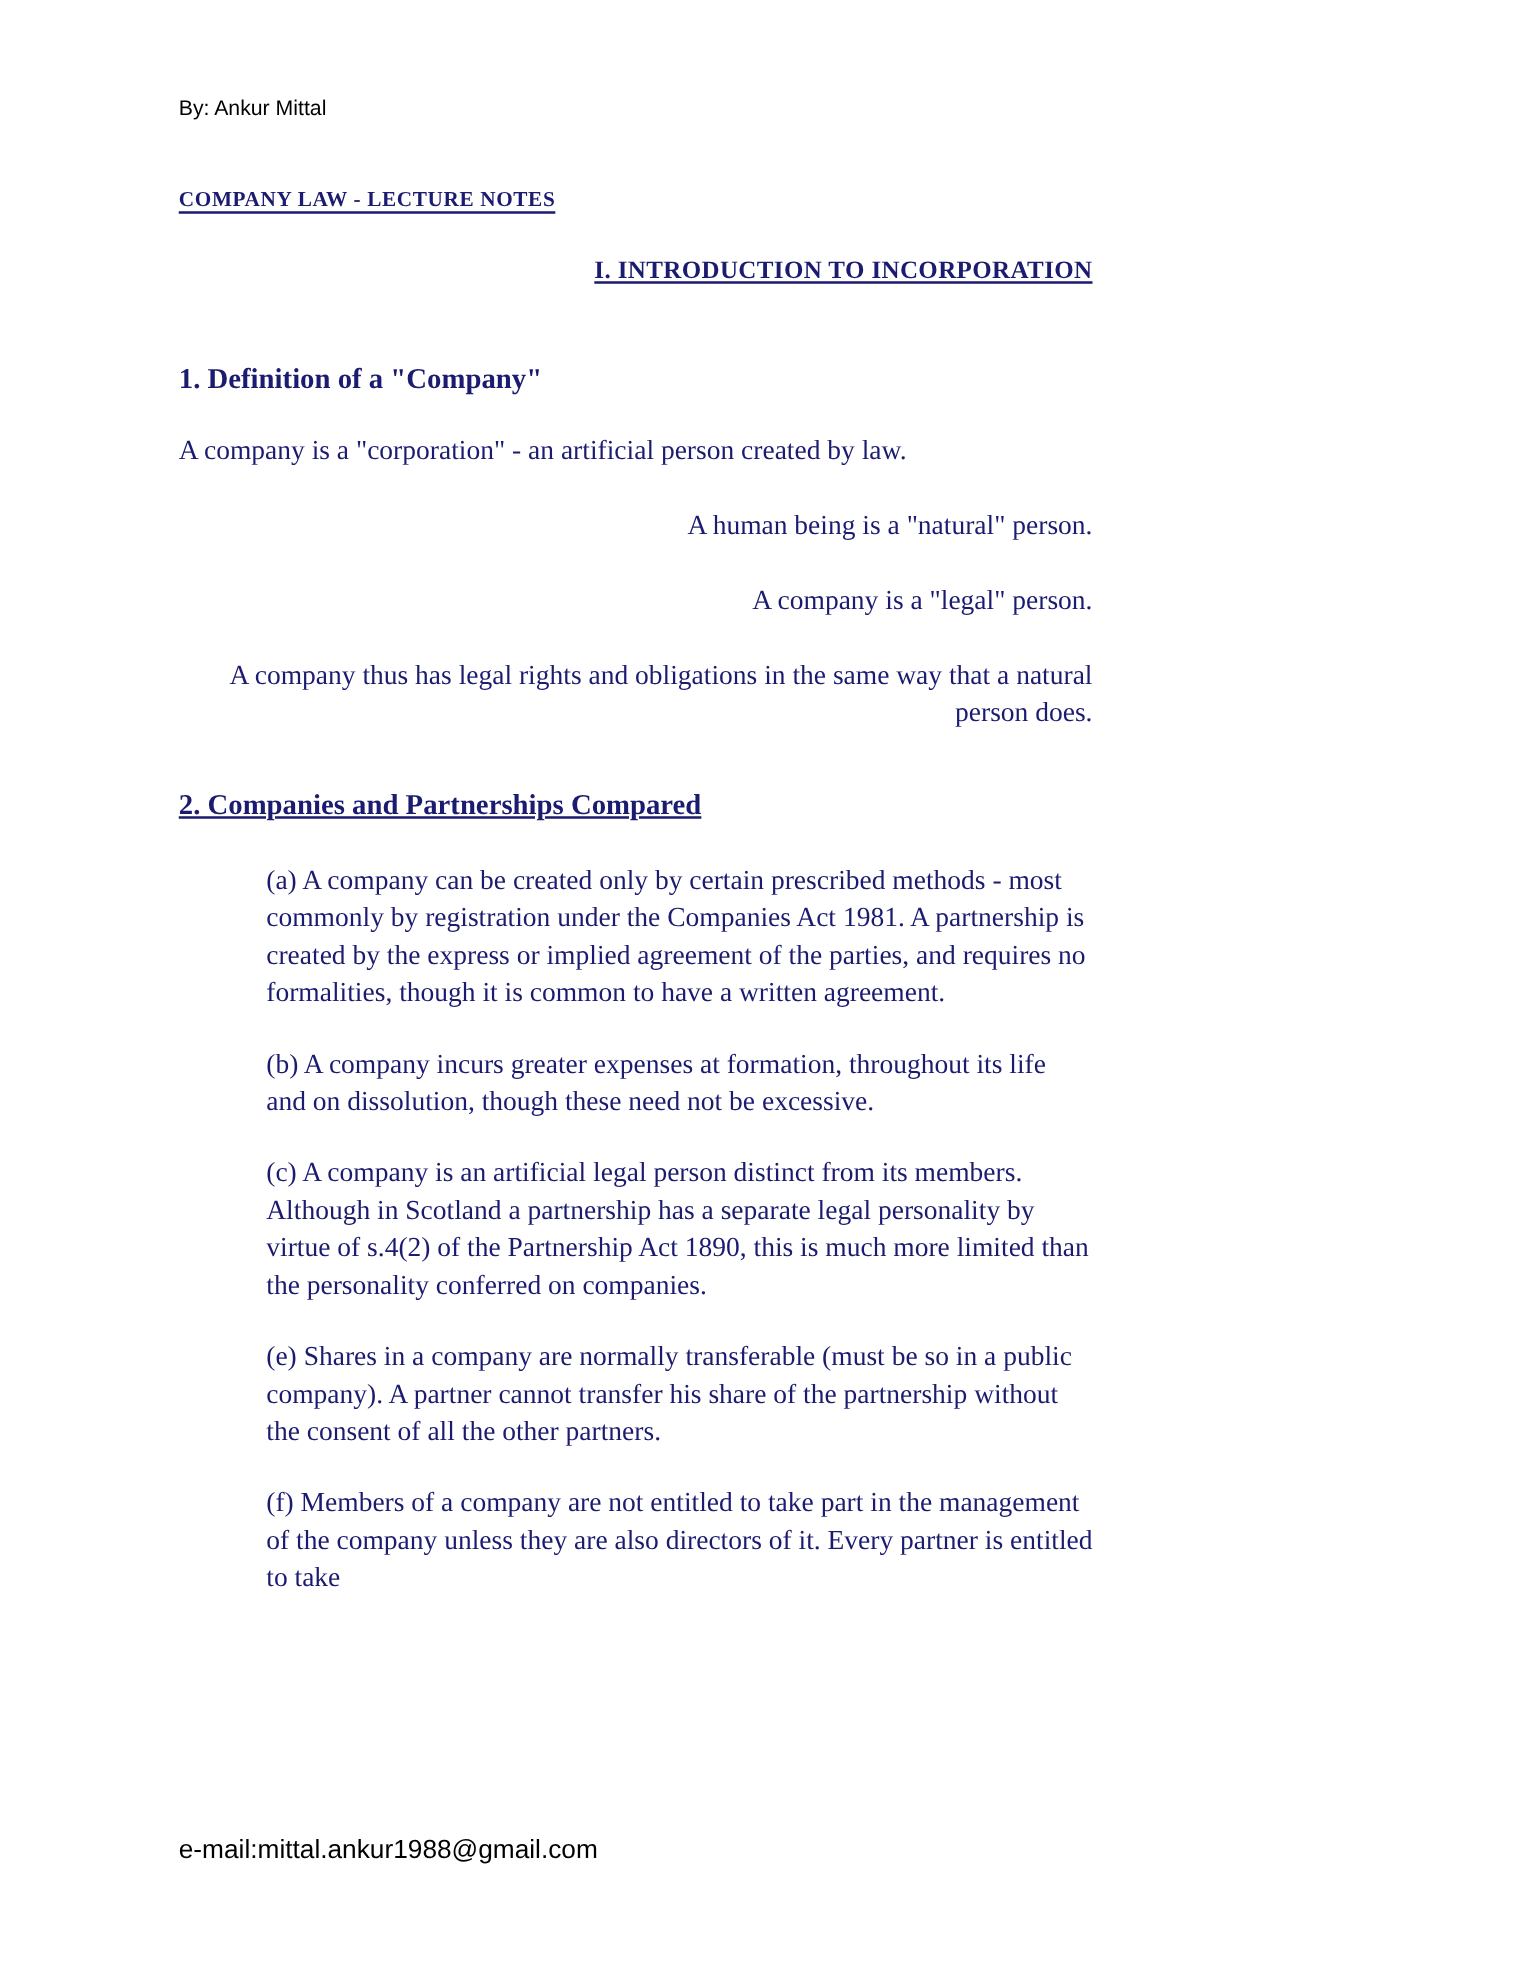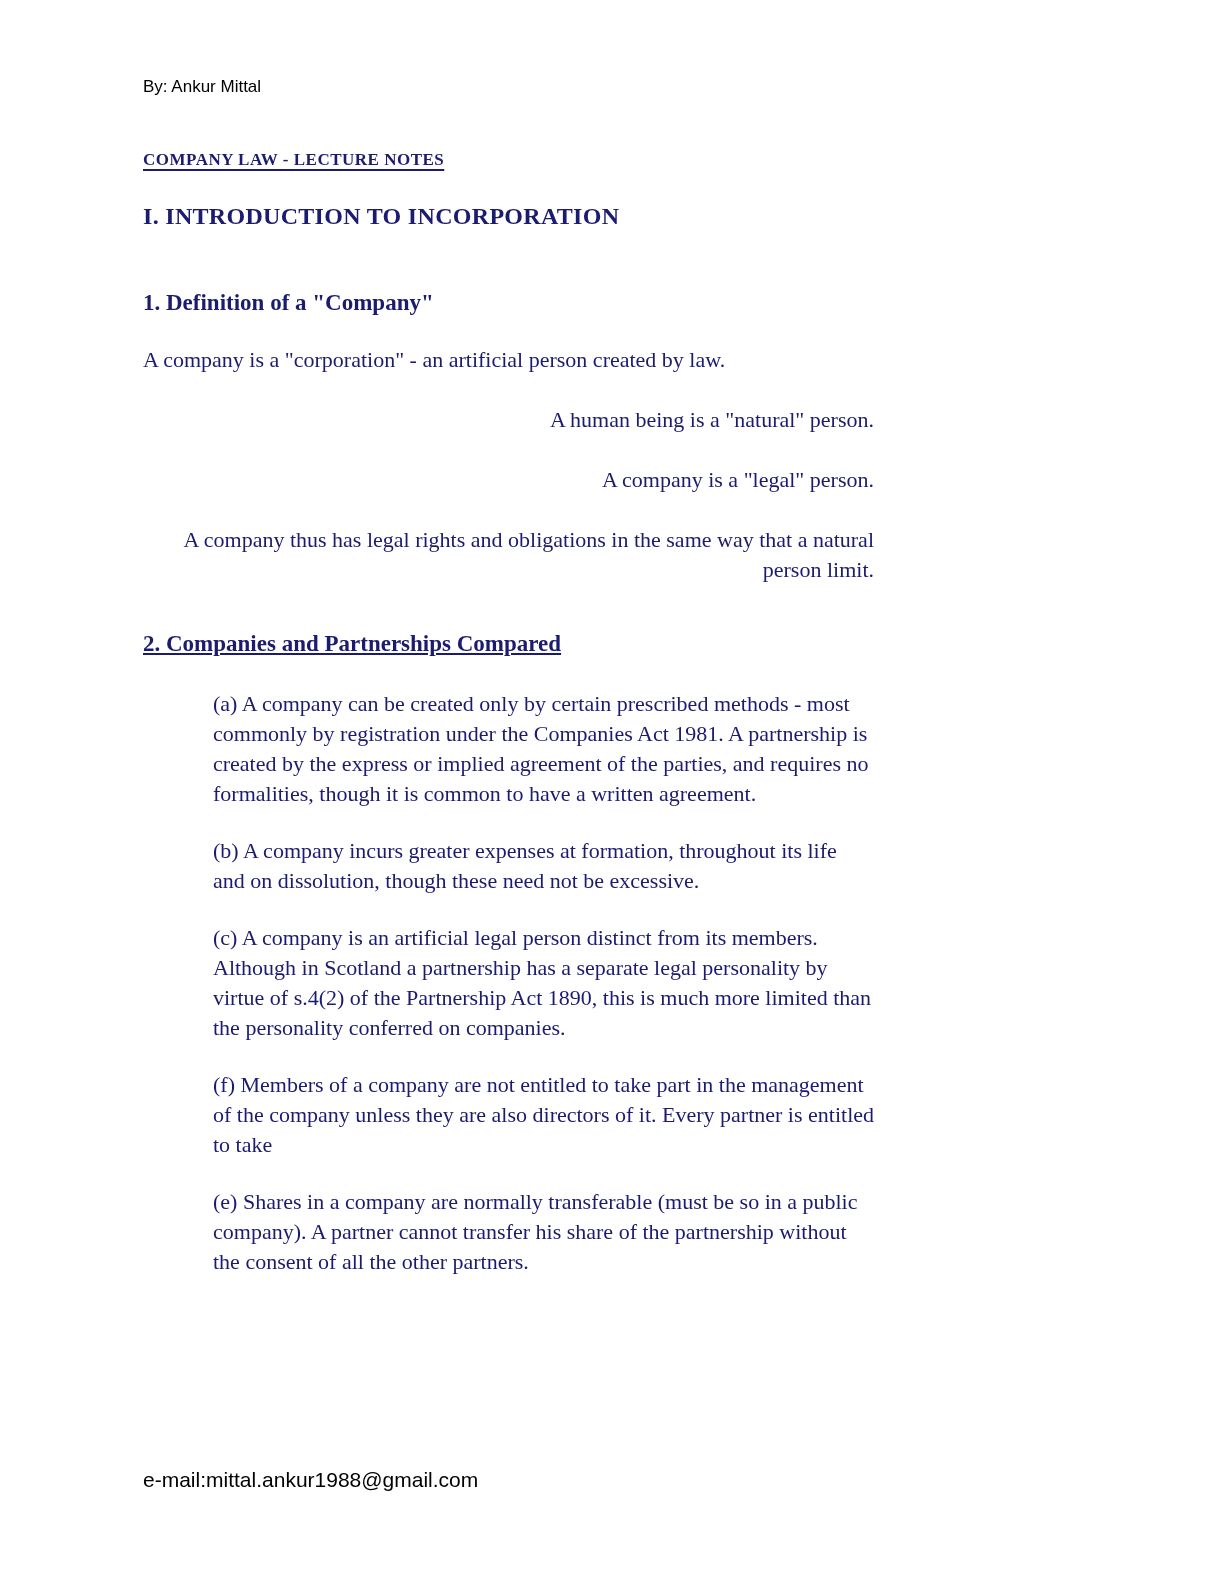--- a/index.html
+++ b/index.html
@@ -28,27 +28,29 @@
     line-height: 30px;
     font-weight: bold;
     letter-spacing: 0.5px;
     text-decoration: underline;
     text-decoration-thickness: 2px;
     text-underline-offset: 4px;
     color: #1b1b70;
   }
   .section-heading {
     margin-top: 28px;
-    font-size: 24px;
+    font-size: 20px;
     line-height: 26px;
     font-weight: bold;
     letter-spacing: 0.3px;
+    text-decoration: underline;
     text-decoration-thickness: 2px;
     text-underline-offset: 3px;
     color: #1b1b70;
+    text-align: right;
   }
   .sub-heading {
     margin-top: 59px;
     font-size: 23px;
     line-height: 30px;
     font-weight: bold;
     color: #1b1b70;
   }
   .sub-heading.compared {
     margin-top: 44px;
@@ -93,28 +95,28 @@
 
     <h1 class="doc-title">COMPANY LAW - LECTURE NOTES</h1>
 
     <h2 class="section-heading">I. INTRODUCTION TO INCORPORATION</h2>
 
     <h3 class="sub-heading">1. Definition of a "Company"</h3>
 
     <p class="para">A company is a "corporation" - an artificial person created by law.</p>
     <p class="para">A human being is a "natural" person.</p>
     <p class="para">A company is a "legal" person.</p>
-    <p class="para">A company thus has legal rights and obligations in the same way that a natural person limit.</p>
+    <p class="para">A company thus has legal rights and obligations in the same way that a natural person does.</p>
 
     <h3 class="sub-heading compared">2. Companies and Partnerships Compared</h3>
 
     <div class="item-list">
       <p class="item">(a) A company can be created only by certain prescribed methods - most commonly by registration under the Companies Act 1981. A partnership is created by the express or implied agreement of the parties, and requires no formalities, though it is common to have a written agreement.</p>
       <p class="item">(b) A company incurs greater expenses at formation, throughout its life and on dissolution, though these need not be excessive.</p>
       <p class="item">(c) A company is an artificial legal person distinct from its members. Although in Scotland a partnership has a separate legal personality by virtue of s.4(2) of the Partnership Act 1890, this is much more limited than the personality conferred on companies.</p>
+      <p class="item">(e) Shares in a company are normally transferable (must be so in a public company). A partner cannot transfer his share of the partnership without the consent of all the other partners.</p>
       <p class="item">(f) Members of a company are not entitled to take part in the management of the company unless they are also directors of it. Every partner is entitled to take</p>
-      <p class="item">(e) Shares in a company are normally transferable (must be so in a public company). A partner cannot transfer his share of the partnership without the consent of all the other partners.</p>
     </div>
 
   </div>
 
   <div class="footer">e-mail:mittal.ankur1988@gmail.com</div>
 </div>
 
 </body></html>

